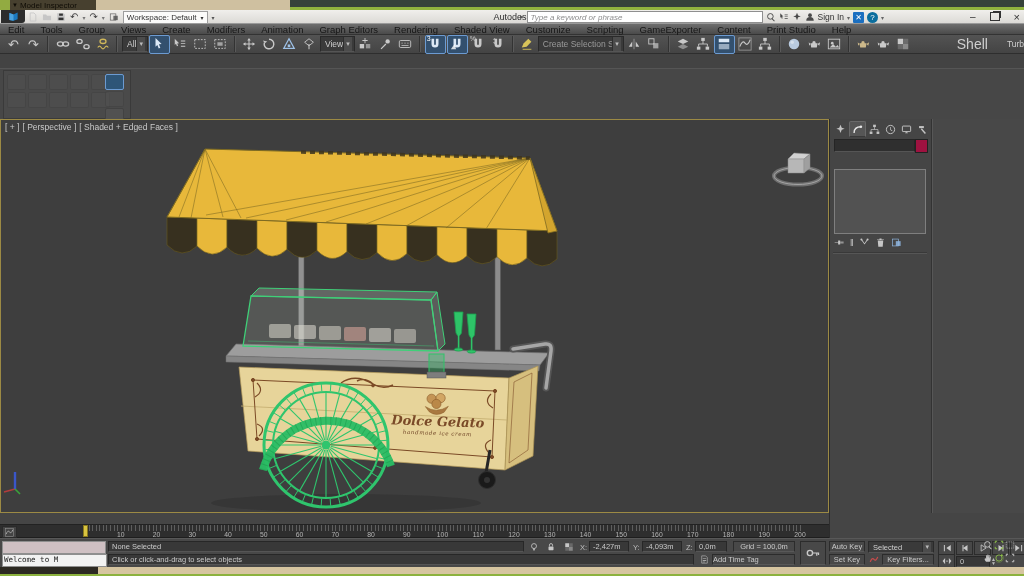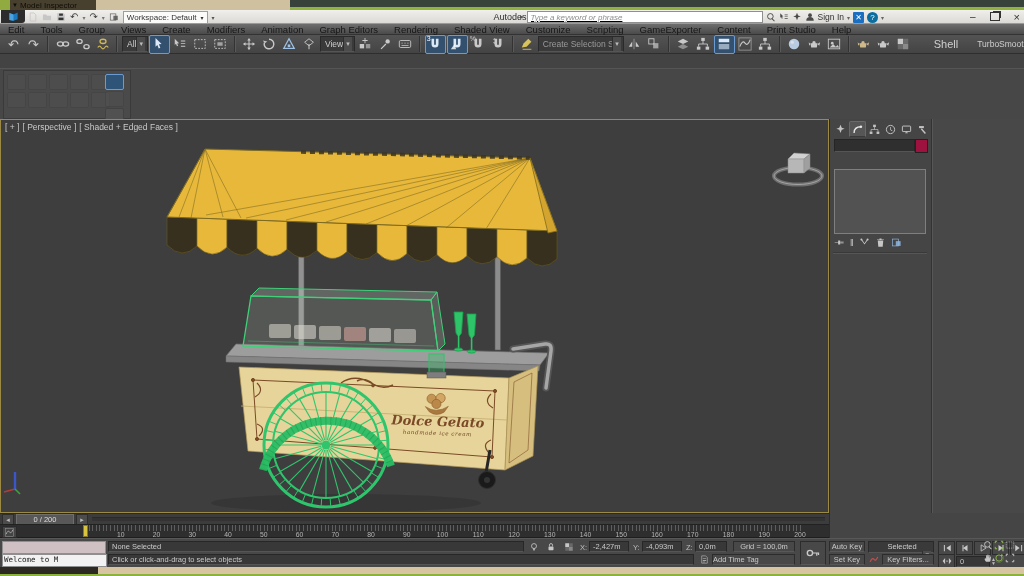--- a/index.html
+++ b/index.html
@@ -28,21 +28,21 @@
   .mi svg{fill:currentColor;}
   .sbtn{background:#484848;border:1px solid #2c2c2c;border-bottom-color:#585858;color:#c9c9c9;
         font-size:7.5px;display:flex;align-items:center;justify-content:center;}
   .sfield{background:#383838;border:1px solid #272727;border-bottom-color:#555;color:#c9c9c9;
         font-size:7.5px;display:flex;align-items:center;padding:0 3px;}
   .slabel{font-size:7.5px;color:#bdbdbd;}
   .tick-label{position:absolute;top:6px;transform:translateX(-50%);font-size:6.8px;color:#b5b5b5;}
   .pbtn{width:15px;height:12px;display:flex;align-items:center;justify-content:center;color:#c9c9c9;
         background:#484848;border:1px solid #2c2c2c;margin-right:1px;}
   .pbtn svg{width:10px;height:10px;fill:currentColor;}
-  input{outline:none;text-decoration:underline;}
+  input{outline:none;}
   input::placeholder{font-style:italic;color:#8d8d8d;}
 </style>
 </head>
 <body>
 
 <div class="stage">
 
   <svg width="0" height="0" style="position:absolute">
     <defs>
       <symbol id="s-cursor" viewBox="0 0 16 16">
@@ -538,21 +538,21 @@
     <span class="ti">
         <svg viewBox="0 0 16 16">
           <use href="#s-teapot"></use>
         </svg>
       </span>
     <span class="ti">
         <svg viewBox="0 0 16 16">
           <use href="#s-gizmo"></use>
         </svg>
       </span>
-    <span style="margin-left:20px;font-size:11px;color:#cfcfcf;text-align:center;">Shell</span>
+    <span style="margin-left:43px;font-size:14px;color:#cfcfcf;text-align:center;">Shell</span>
     <span style="margin-left:18px;font-size:8.5px;color:#cfcfcf;">TurboSmooth</span>
   </div>
 
   <div class="abs" style="left:0;top:54px;width:1024px;height:65px;background:#434343;">
     <div class="abs" style="left:0;top:14px;width:1024px;height:51px;background:#474747;border-top:1px solid #555;box-sizing:border-box;">
       <div class="abs" style="left:3px;top:1px;width:128px;height:49px;background:#4a4a4a;border:1px solid #3a3a3a;box-sizing:border-box;">
         <div class="abs flexr" style="left:2px;top:2px;">
           <span class="rbtn dim"></span>
           <span class="rbtn dim"></span>
           <span class="rbtn dim"></span>
@@ -841,28 +841,20 @@
       <span class="mi" style="color:#8fb6e0;">
           <svg width="11" height="11" viewBox="0 0 16 16">
             <use href="#s-config"></use>
           </svg>
         </span>
     </div>
     <div class="abs" style="left:3px;top:133px;width:94px;height:1px;background:#393939;box-shadow:0 1px 0 #565656;"></div>
     <div class="abs" style="left:101px;top:0;width:94px;height:419px;background:#484848;border-left:1px solid #333;box-shadow:inset 1px 0 0 #575757;"></div>
   </div>
 
-  <div class="abs flexr" style="left:0;top:513px;width:829px;height:11px;background:#3c3c3c;border-top:1px solid #2a2a2a;box-sizing:border-box;">
-    <span style="width:10px;text-align:center;font-size:7px;color:#bbb;background:#4c4c4c;border:1px solid #2e2e2e;height:9px;line-height:9px;margin-left:2px;">◂</span>
-    <span style="width:56px;height:9px;background:#585858;border:1px solid #6e6e6e;border-bottom-color:#2e2e2e;font-size:7.5px;color:#ddd;display:flex;align-items:center;justify-content:center;margin-left:2px;">
-      <span>0 / 200</span>
-    </span>
-    <span style="width:10px;text-align:center;font-size:7px;color:#bbb;background:#4c4c4c;border:1px solid #2e2e2e;height:9px;line-height:9px;margin-left:2px;">▸</span>
-    <span style="flex:1;height:3px;background:#333;border-top:1px solid #2a2a2a;margin:0 4px;"></span>
-  </div>
 
   <div class="abs" style="left:0;top:524px;width:829px;height:14px;background:#2e2e2e;border-top:1px solid #222;border-bottom:1px solid #1e1e1e;box-sizing:border-box;">
     <span class="mi" style="position:absolute;left:2px;top:1px;width:13px;height:10px;background:#444;border:1px solid #2a2a2a;">
         <svg width="9" height="9" viewBox="0 0 16 16">
           <use href="#s-curve"></use>
         </svg>
       </span>
     <div style="position:absolute;left:85px;top:0;width:717px;height:6px;background:repeating-linear-gradient(90deg,#5e5e5e 0,#5e5e5e 1px,transparent 1px,transparent 3.575px);"></div>
     <div id="ruler-labels" style="position:absolute;left:0;top:0;width:829px;height:14px;">
         <span class="tick-label" style="left: 120.75px;">10</span>
@@ -944,21 +936,21 @@
         <svg width="14" height="14" viewBox="0 0 16 16">
           <use href="#s-key"></use>
         </svg>
       </div>
     <div class="abs sbtn" style="left:829px;top:2px;width:36px;height:11px;box-sizing:border-box;">
         <span>Auto Key</span>
       </div>
     <div class="abs sbtn" style="left:829px;top:15px;width:36px;height:11px;box-sizing:border-box;">
         <span>Set Key</span>
       </div>
-    <div class="abs combo" style="left:868px;top:2px;width:66px;height:12px;box-sizing:border-box;flex-direction:column;">
+    <div class="abs combo" style="left:868px;top:2px;width:66px;height:12px;box-sizing:border-box;">
       <span style="font-size:7.5px;">Selected</span>
       <span class="car">▾</span>
     </div>
     <span class="mi" style="position:absolute;left:869px;top:16px;color:#c84b4b;">
         <svg width="10" height="10" viewBox="0 0 16 16">
           <path d="M2 11q3-8 6-4t6-4" fill="none" stroke="currentColor" stroke-width="2"></path>
         </svg>
       </span>
     <div class="abs sbtn" style="left:882px;top:15px;width:52px;height:11px;box-sizing:border-box;">
         <span>Key Filters...</span>

